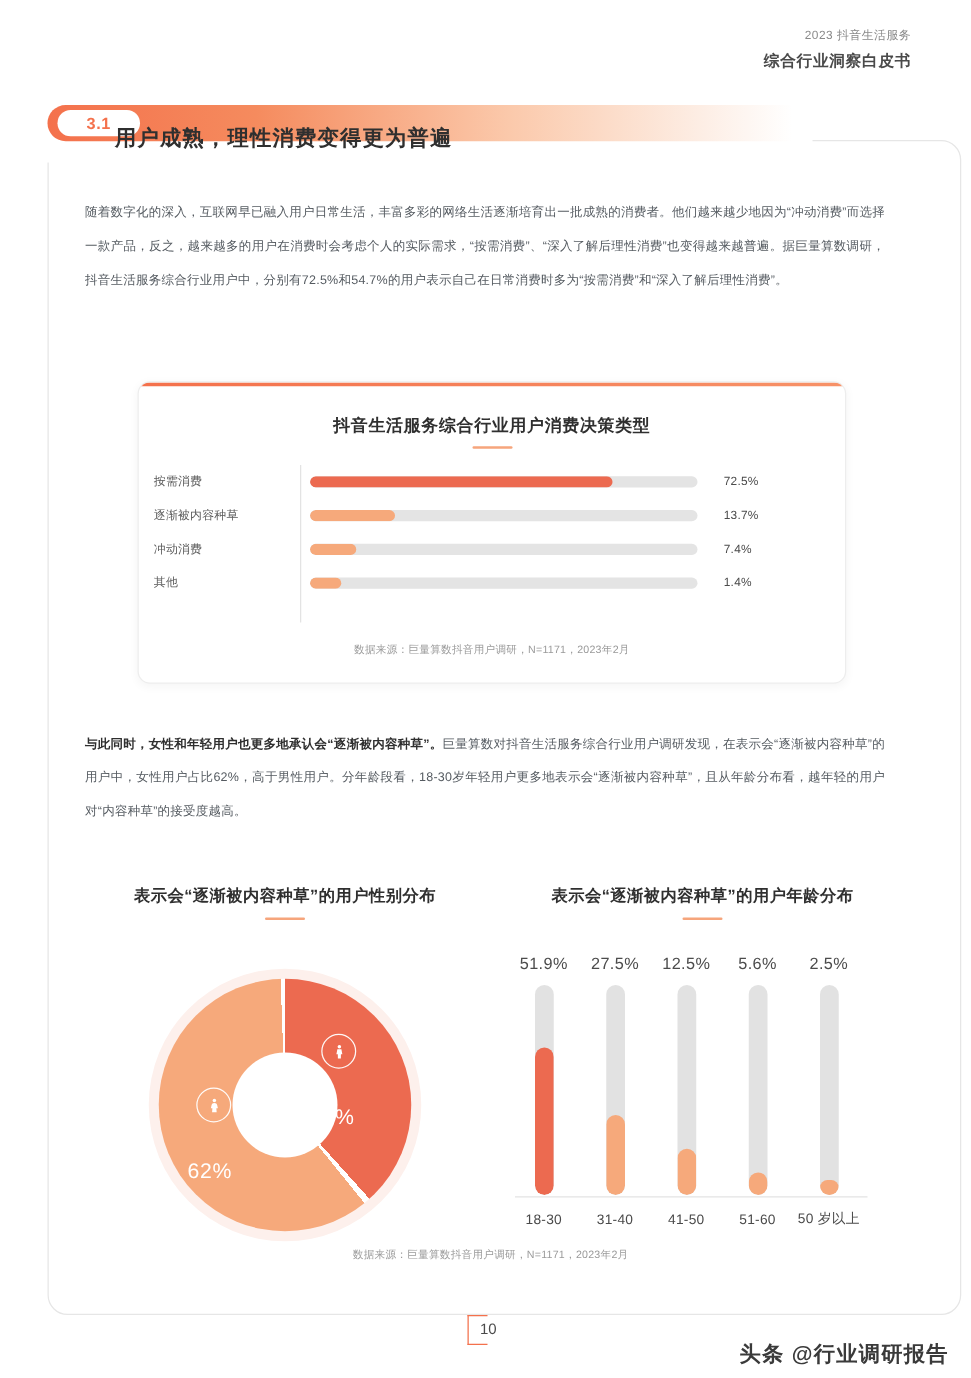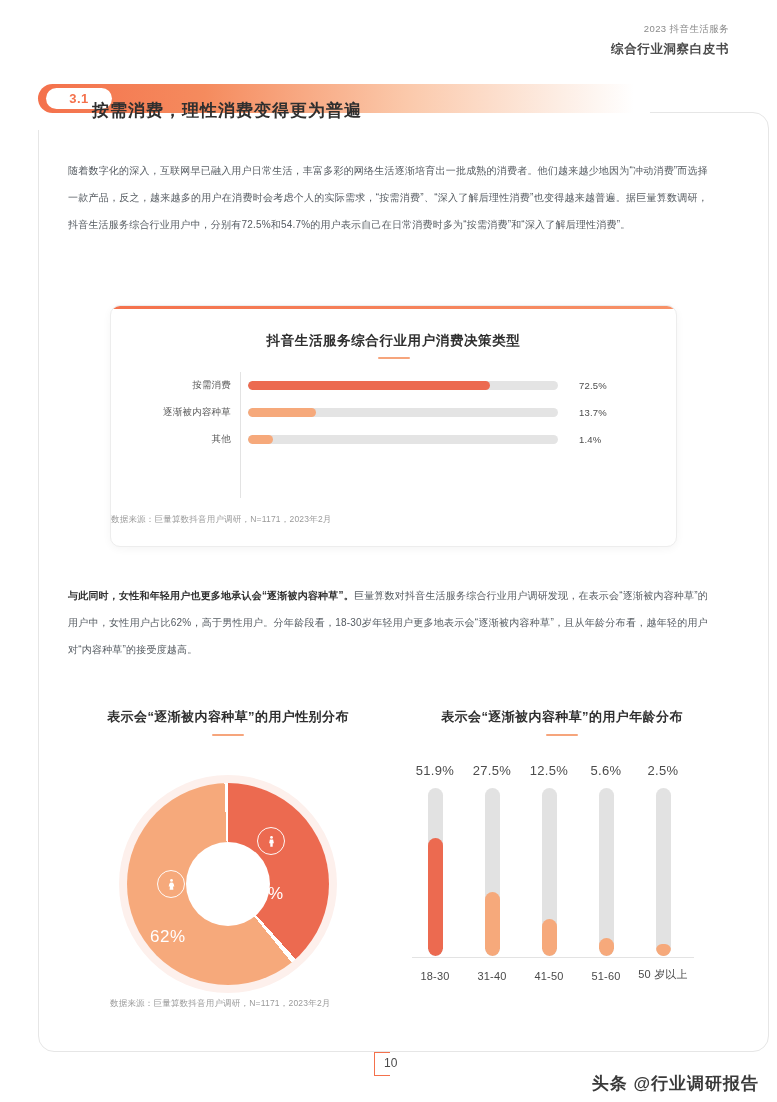--- a/index.html
+++ b/index.html
@@ -75,37 +75,37 @@
   }
   .title-rule{
     position:absolute;top:51px;left:50%;margin-left:-16px;width:32px;height:2px;
     background:#f6a57c;border-radius:1px;
   }
 
   
   .bar-rows{position:absolute;left:0;top:66px;width:100%;}
   .bar-row{position:relative;height:27px;display:flex;align-items:center;}
   .bar-label{
-    position:absolute;left:0;width:120px;text-align:right;
+    position:absolute;left:12px;width:120px;text-align:left;
     font-size:9.5px;color:#5a5a5a;letter-spacing:.2px;
   }
   .axis-line{
     position:absolute;left:129px;top:66px;width:1px;height:126px;background:#e3e3e3;
   }
   .bar-track{
     position:absolute;left:137px;width:310px;height:9px;
     background:#e4e4e4;border-radius:5px;overflow:hidden;
   }
   .bar-fill{height:100%;border-radius:5px;}
   .bar-value{
     position:absolute;left:468px;font-size:9.5px;color:#4c4c4c;letter-spacing:.2px;
   }
 
   .src-note{
-    position:absolute;width:100%;text-align:left;left:0;
+    position:absolute;width:100%;text-align:center;left:0;
     font-size:8.5px;color:#9a9a9a;letter-spacing:.2px;
   }
   .chart-card .src-note{top:208px;}
 
   
   .mini-title{
     position:absolute;font-size:13px;font-weight:bold;color:#2f2f2f;letter-spacing:.4px;
     text-align:center;
   }
   .mini-rule{position:absolute;width:32px;height:2px;background:#f6a57c;border-radius:1px;}
@@ -178,21 +178,21 @@
     <div class="line1">2023 抖音生活服务</div>
     <div class="line2">综合行业洞察白皮书</div>
   </div>
 
   <div class="content-card"></div>
   <div class="card-mask"></div>
 
   <div class="section-bar">
     <div class="badge">3.1</div>
   </div>
-  <div class="section-title">按需消费，理性消费变得更为普遍</div>
+  <div class="section-title">用户成熟，理性消费变得更为普遍</div>
 
   <div class="para p1">随着数字化的深入，互联网早已融入用户日常生活，丰富多彩的网络生活逐渐培育出一批成熟的消费者。他们越来越少地因为“冲动消费”而选择一款产品，反之，越来越多的用户在消费时会考虑个人的实际需求，“按需消费”、“深入了解后理性消费”也变得越来越普遍。据巨量算数调研，抖音生活服务综合行业用户中，分别有72.5%和54.7%的用户表示自己在日常消费时多为“按需消费”和“深入了解后理性消费”。</div>
 
   <div class="chart-card">
     <div class="topline"></div>
     <div class="chart-title">抖音生活服务综合行业用户消费决策类型</div>
     <div class="title-rule"></div>
     <div class="axis-line"></div>
     <div class="bar-rows" id="bar-rows">
         <div class="bar-row">
@@ -201,20 +201,27 @@
             <div class="bar-fill" style="width: 78%; background: rgb(236, 106, 80);"></div>
           </div>
           <div class="bar-value">72.5%</div>
         </div>
         <div class="bar-row">
           <div class="bar-label">逐渐被内容种草</div>
           <div class="bar-track">
             <div class="bar-fill" style="width: 22%; background: rgb(246, 169, 123);"></div>
           </div>
           <div class="bar-value">13.7%</div>
+        </div>
+        <div class="bar-row">
+          <div class="bar-label">冲动消费</div>
+          <div class="bar-track">
+            <div class="bar-fill" style="width: 12%; background: rgb(246, 169, 123);"></div>
+          </div>
+          <div class="bar-value">7.4%</div>
         </div>
         <div class="bar-row">
           <div class="bar-label">其他</div>
           <div class="bar-track">
             <div class="bar-fill" style="width: 8%; background: rgb(246, 169, 123);"></div>
           </div>
           <div class="bar-value">1.4%</div>
         </div>
       </div>
     <div class="src-note">数据来源：巨量算数抖音用户调研，N=1171，2023年2月</div>

